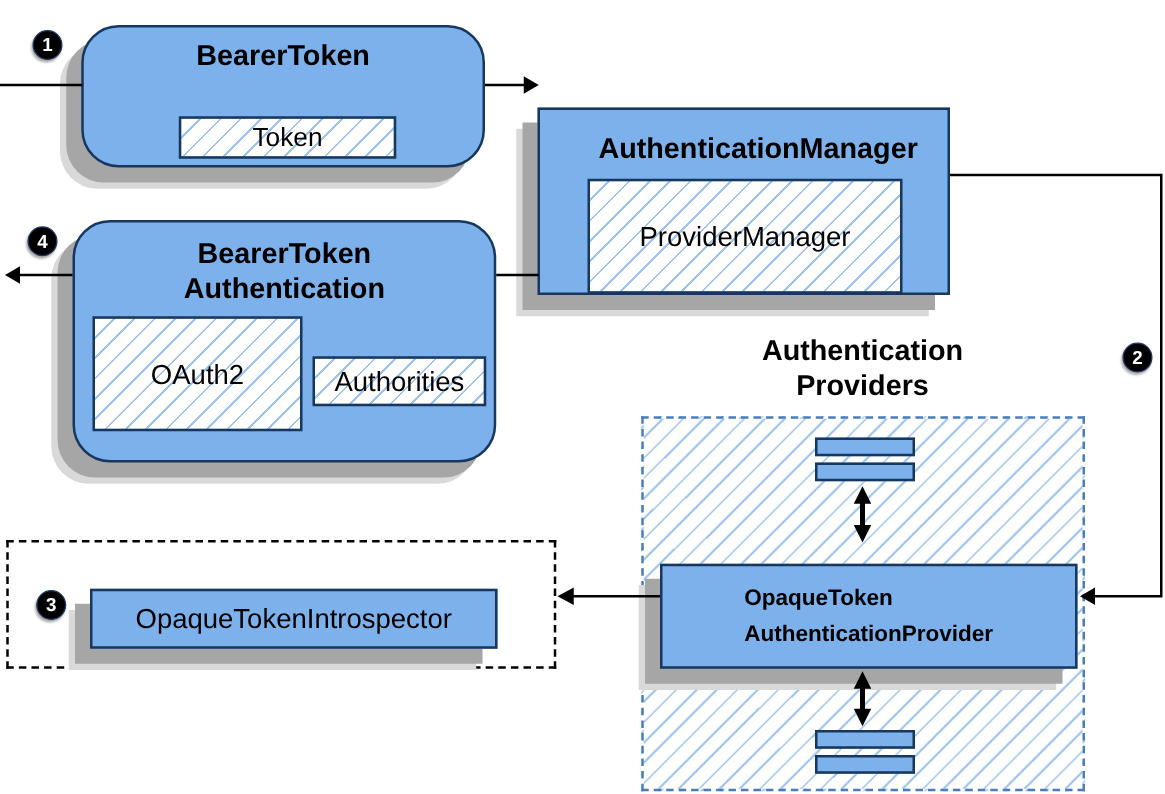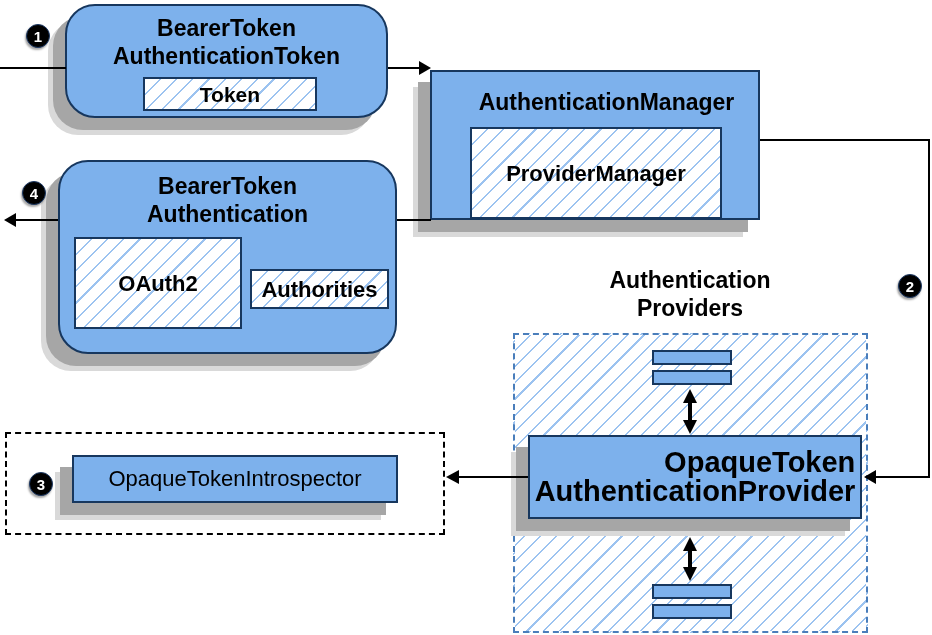--- a/index.html
+++ b/index.html
@@ -6,33 +6,34 @@
   .canvas {
     position:relative; width:932px; height:635px; background:#fff;
     font-family:"Liberation Sans", sans-serif; overflow:hidden; color:#000;
   }
   
   .node {
     position:absolute; box-sizing:border-box;
     background:var(--node-fill,#7db1ec);
     border:2px solid var(--node-border,#17375e);
     box-shadow:-12px 12px 0 0 var(--shadow-dark,#a6a6a6), -17px 17px 0 0 var(--shadow-light,#d9d9d9);
+    margin-top:16px;
   }
   .rounded { border-radius:30px; }
   .node-title {
     position:absolute; left:0; right:0; text-align:center;
     font-weight:bold; font-size:23px; line-height:28px;
   }
   
   .hatch {
     position:absolute; box-sizing:border-box;
     border:2px solid var(--node-border,#17375e);
     background:repeating-linear-gradient(135deg,#ffffff 0 10px, var(--hatch-line,#9cc3f0) 10px 11.5px);
     display:flex; align-items:center; justify-content:center;
-    font-weight:bold; font-size:22px; text-align:center; line-height:29px;
+    font-weight:normal; font-size:22px; text-align:center; line-height:29px;
   }
   
   .providers-box {
     position:absolute; box-sizing:border-box;
     border:2px dashed var(--providers-border,#4a7ebb);
     background:repeating-linear-gradient(135deg,#ffffff 0 10px, var(--hatch-line,#9cc3f0) 10px 11.5px);
   }
   
   .introspector-region {
     position:absolute; box-sizing:border-box;
@@ -69,21 +70,20 @@
   <div class="bar" style="top:604px;"></div>
 
   <div class="caption" style="left:515px; top:266px; width:350px;">
     <span style="display:block">Authentication</span>
     <span style="display:block">Providers</span>
   </div>
 
   <div class="node rounded" style="left:65px; top:4px; width:323px; height:114px;">
     <div class="node-title" style="top:8px;">
       <span style="display:block">BearerToken</span>
-      <span style="display:block">AuthenticationToken</span>
     </div>
     <div class="hatch" style="left:76px; top:71px; width:174px; height:34px; font-size:21px;">
       <span>Token</span>
     </div>
   </div>
 
   <div class="node" style="left:430px; top:70px; width:330px; height:150px;">
     <div class="node-title" style="top:16px;padding-left:23px;">
       <span>AuthenticationManager</span>
     </div>
@@ -101,21 +101,21 @@
       <span style="display:block">
         <span style="display:block">OAuth2</span>
       </span>
     </div>
     <div class="hatch" style="left:190px; top:107px; width:139px; height:40px;">
       <span>Authorities</span>
     </div>
   </div>
 
   <div class="node flex-center" style="left:528px; top:435px; width:334px; height:84px;">
-    <div style="font-weight:bold; font-size:29px; line-height:29px; text-align:right;">
+    <div style="font-weight:bold; font-size:18px; line-height:29px; text-align:left;">
       <span style="display:block">OpaqueToken</span>
       <span style="display:block">AuthenticationProvider</span>
     </div>
   </div>
 
   <div class="introspector-region" style="left:5px; top:432px; width:440px; height:103px;"></div>
   <div class="node flex-center" style="left:72px; top:455px; width:326px; height:48px;">
     <span style="font-weight:normal; font-size:22px;">OpaqueTokenIntrospector</span>
   </div>
 

